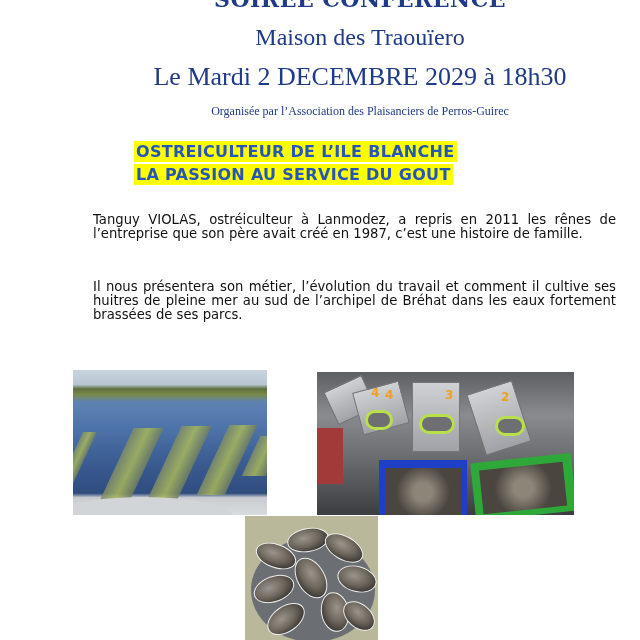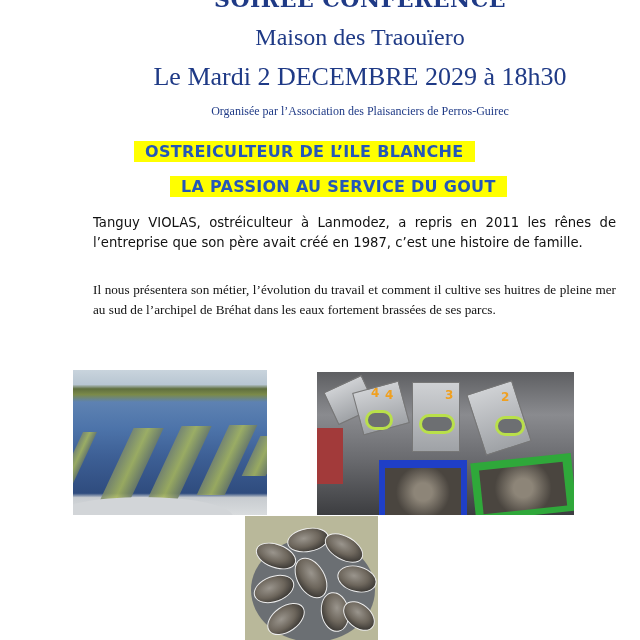--- a/index.html
+++ b/index.html
@@ -3,26 +3,26 @@
 <meta charset="utf-8">
 <style>
   html, body { margin:0; padding:0; }
   body { width:640px; height:640px; overflow:hidden; background:#ffffff; position:relative; font-family:"DejaVu Serif", serif; }
   .abs { position:absolute;padding-left:40px; }
   .center { left:0; width:640px; text-align:center; white-space:nowrap; }
   .title-top { top:-14px; font-family:"DejaVu Serif", serif; font-weight:bold; font-size:22px; color:#1f3a86; letter-spacing:0.5px; }
   .venue { top:24px; font-family:"Liberation Serif", serif; font-size:24px; color:#1f3a86; }
   .date { top:62px; font-family:"Liberation Serif", serif; font-size:26px; color:#1f3a86; }
   .org { top:104px; font-family:"Liberation Serif", serif; font-size:12px; color:#1f3a86; }
-  .hl { font-family:"DejaVu Sans", sans-serif; font-weight:bold; font-size:16px; color:#2457b8; background:#ffff00; padding:1px 11px; letter-spacing:0.3px; }
+  .hl { font-family:"DejaVu Sans", sans-serif; font-weight:bold; font-size:16px; color:#2457b8; background:#ffff00; padding:1px 2px; letter-spacing:0.3px; }
   .hl1 { top:141px; left:134px; }
-  .hl2 { top:176px; left:134px;margin-left:36px; }
-  .para { left:53px; width:523px; font-family:"DejaVu Sans", sans-serif; font-size:13.2px; line-height:20px; color:#111; text-align:justify; }
+  .hl2 { top:164px; left:134px; }
+  .para { left:53px; width:523px; font-family:"DejaVu Sans", sans-serif; font-size:13.2px; line-height:14px; color:#111; text-align:justify; }
   .p1 { top:213px; }
-  .p2 { top:280px;font-family:Liberation Serif, serif; }
+  .p2 { top:280px; }
   .photo { position:absolute; overflow:hidden; }
   .ph1 { left:73px; top:370px; width:194px; height:145px;
     background: linear-gradient(180deg,#c9d4dd 0%,#b8c6d2 10%,#5f6f3e 13%,#7b8a4a 17%,#5e82b2 22%,#4d74aa 40%,#3d5f95 60%,#2f4c7e 85%,#c8ccd0 88%,#d9dcde 100%); }
   .ph1 .rack { position:absolute; background:linear-gradient(90deg,#7d8a6a,#a9b85a,#6f7d63); opacity:0.85; transform:skewX(-25deg); }
   .ph2 { left:317px; top:372px; width:257px; height:143px;
     background: linear-gradient(180deg,#5e5f62 0%,#8a8b8f 30%,#6b6c70 60%,#3c3d40 100%); }
   .ph3 { left:245px; top:516px; width:133px; height:124px; background:#b9b89a; }
   .bin { position:absolute; }
   .chute { position:absolute; background:linear-gradient(180deg,#cfd1d4,#9fa2a6); border:1px solid #777; }
   .hole { position:absolute; border:3px solid #b9e04a; border-radius:10px; background:#6d6f72; }

